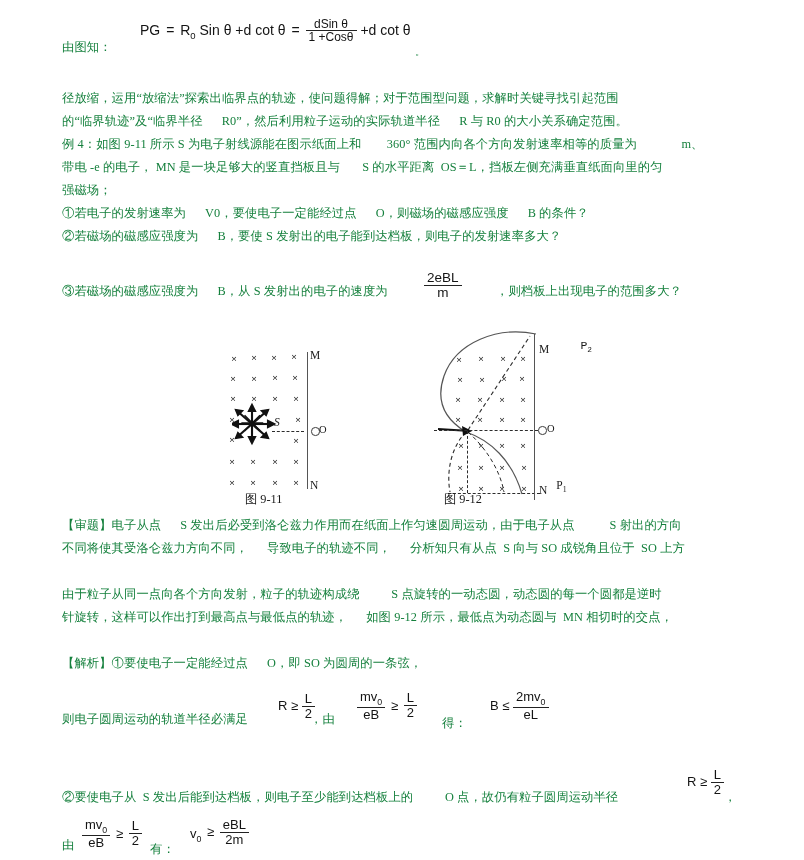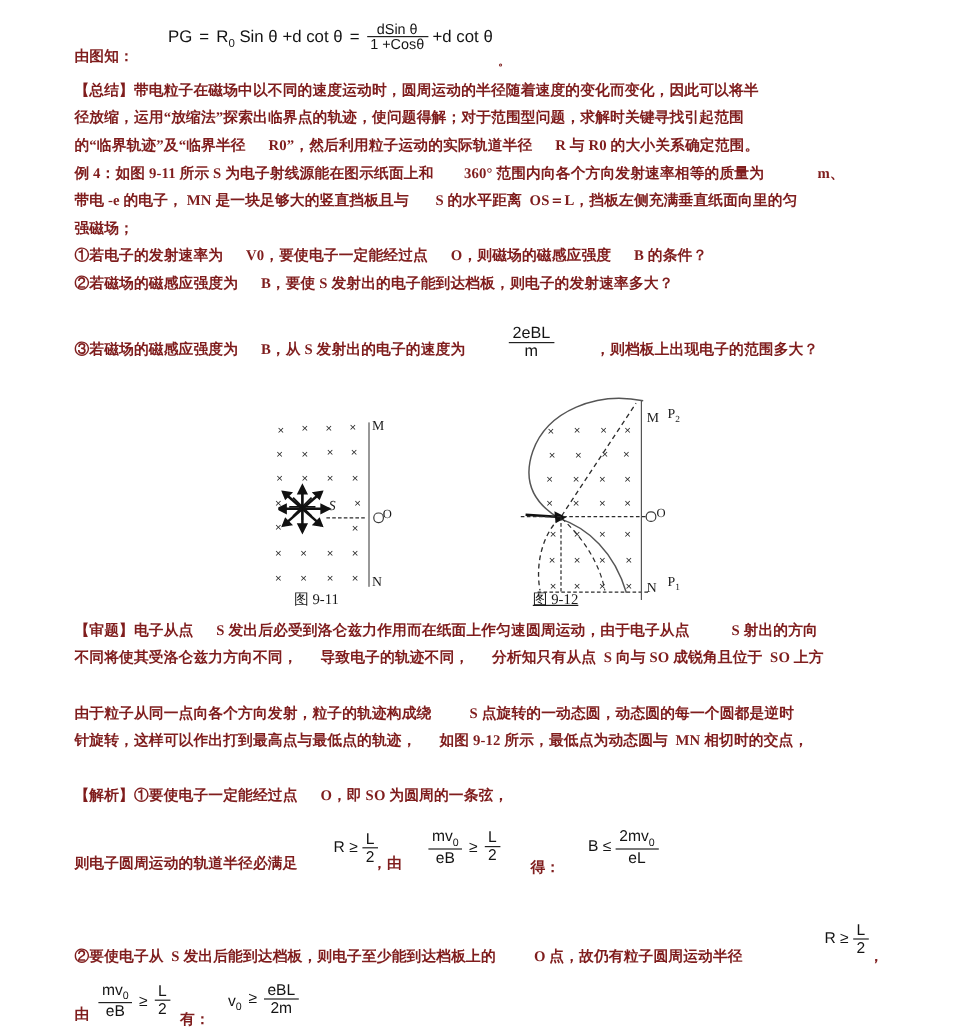--- a/index.html
+++ b/index.html
@@ -16,22 +16,21 @@
     width:804px;height:860px;
     box-sizing:border-box;
   }
   
   .line{
     position:absolute;
     font-size:12.3px;
     line-height:15px;
     white-space:pre;
     letter-spacing:0.1px;
-    color:#7f1d1d;
-    font-weight:bold;
+    color:#15803d;
   }
   
   .frac{
     display:inline-block;
     vertical-align:middle;
     text-align:center;
     font-family:"Liberation Sans","DejaVu Sans",sans-serif;
     line-height:1.08;
     position:relative;
     top:-0.5px;
@@ -116,21 +115,20 @@
     <span class="frac" style="font-size:12px;">
       <span class="num">dSin θ</span>
       <span class="den">1 +Cosθ</span>
     </span>
     <span>+d cot θ</span>
   </div>
 
   <div class="line" style="left:62px;top:40px;">由图知：</div>
   <div class="line" style="left:415px;top:44px;font-size:10px;">。</div>
 
-  <div class="line" style="left:62px;top:68px;">【总结】带电粒子在磁场中以不同的速度运动时，圆周运动的半径随着速度的变化而变化，因此可以将半</div>
   <div class="line" style="left:62px;top:91px;">径放缩，运用“放缩法”探索出临界点的轨迹，使问题得解；对于范围型问题，求解时关键寻找引起范围</div>
   <div class="line" style="left:62px;top:114px;">的“临界轨迹”及“临界半径      R0”，然后利用粒子运动的实际轨道半径      R 与 R0 的大小关系确定范围。</div>
 
   <div class="line" style="left:62px;top:137px;">例 4：如图 9-11 所示 S 为电子射线源能在图示纸面上和        360° 范围内向各个方向发射速率相等的质量为              m、</div>
   <div class="line" style="left:62px;top:160px;">带电 -e 的电子， MN 是一块足够大的竖直挡板且与       S 的水平距离  OS＝L，挡板左侧充满垂直纸面向里的匀</div>
   <div class="line" style="left:62px;top:183px;">强磁场；</div>
 
   <div class="line" style="left:62px;top:206px;">①若电子的发射速率为      V0，要使电子一定能经过点      O，则磁场的磁感应强度      B 的条件？</div>
   <div class="line" style="left:62px;top:229px;">②若磁场的磁感应强度为      B，要使 S 发射出的电子能到达档板，则电子的发射速率多大？</div>
 
@@ -266,32 +264,32 @@
       <polygon points="64,103 54,98 55,108" fill="#111"></polygon>
     </svg>
 
     <div class="dashline" style="left:26px;top:102px;width:104px;"></div>
 
     <div class="vdash" style="left:59px;top:103px;height:62px;"></div>
 
     <div class="dashline" style="left:40px;top:165px;width:92px;"></div>
 
     <div class="plate" style="left:126px;top:6px;height:166px;"></div>
-    <div class="lbl" style="left:131px;top:0px;">
+    <div class="lbl" style="left:131px;top:0px;font-family:Liberation Mono, monospace;">
       <span>P</span><sub>2</sub>
     </div>
     <div class="lbl" style="left:131px;top:16px;">M</div>
     <div class="lbl" style="left:131px;top:140px;">
       <span>P</span><sub>1</sub>
     </div>
     <div class="lbl" style="left:131px;top:157px;">N</div>
     <div class="odot" style="left:130px;top:98px;"></div>
     <div class="lbl small" style="left:139px;top:96px;">O</div>
   </div>
-  <div class="figcap" style="left:444px;top:491px;text-decoration:underline;">图 9-12</div>
+  <div class="figcap" style="left:444px;top:491px;">图 9-12</div>
 
   <div class="line" style="left:62px;top:518px;">【审题】电子从点      S 发出后必受到洛仑兹力作用而在纸面上作匀速圆周运动，由于电子从点           S 射出的方向</div>
   <div class="line" style="left:62px;top:541px;">不同将使其受洛仑兹力方向不同，      导致电子的轨迹不同，      分析知只有从点  S 向与 SO 成锐角且位于  SO 上方</div>
   <div class="line" style="left:62px;top:587px;">由于粒子从同一点向各个方向发射，粒子的轨迹构成绕          S 点旋转的一动态圆，动态圆的每一个圆都是逆时</div>
   <div class="line" style="left:62px;top:610px;">针旋转，这样可以作出打到最高点与最低点的轨迹，      如图 9-12 所示，最低点为动态圆与  MN 相切时的交点，</div>
 
   <div class="line" style="left:62px;top:656px;">【解析】①要使电子一定能经过点      O，即 SO 为圆周的一条弦，</div>
 
   <div class="line" style="left:62px;top:712px;">则电子圆周运动的轨道半径必满足</div>
 

